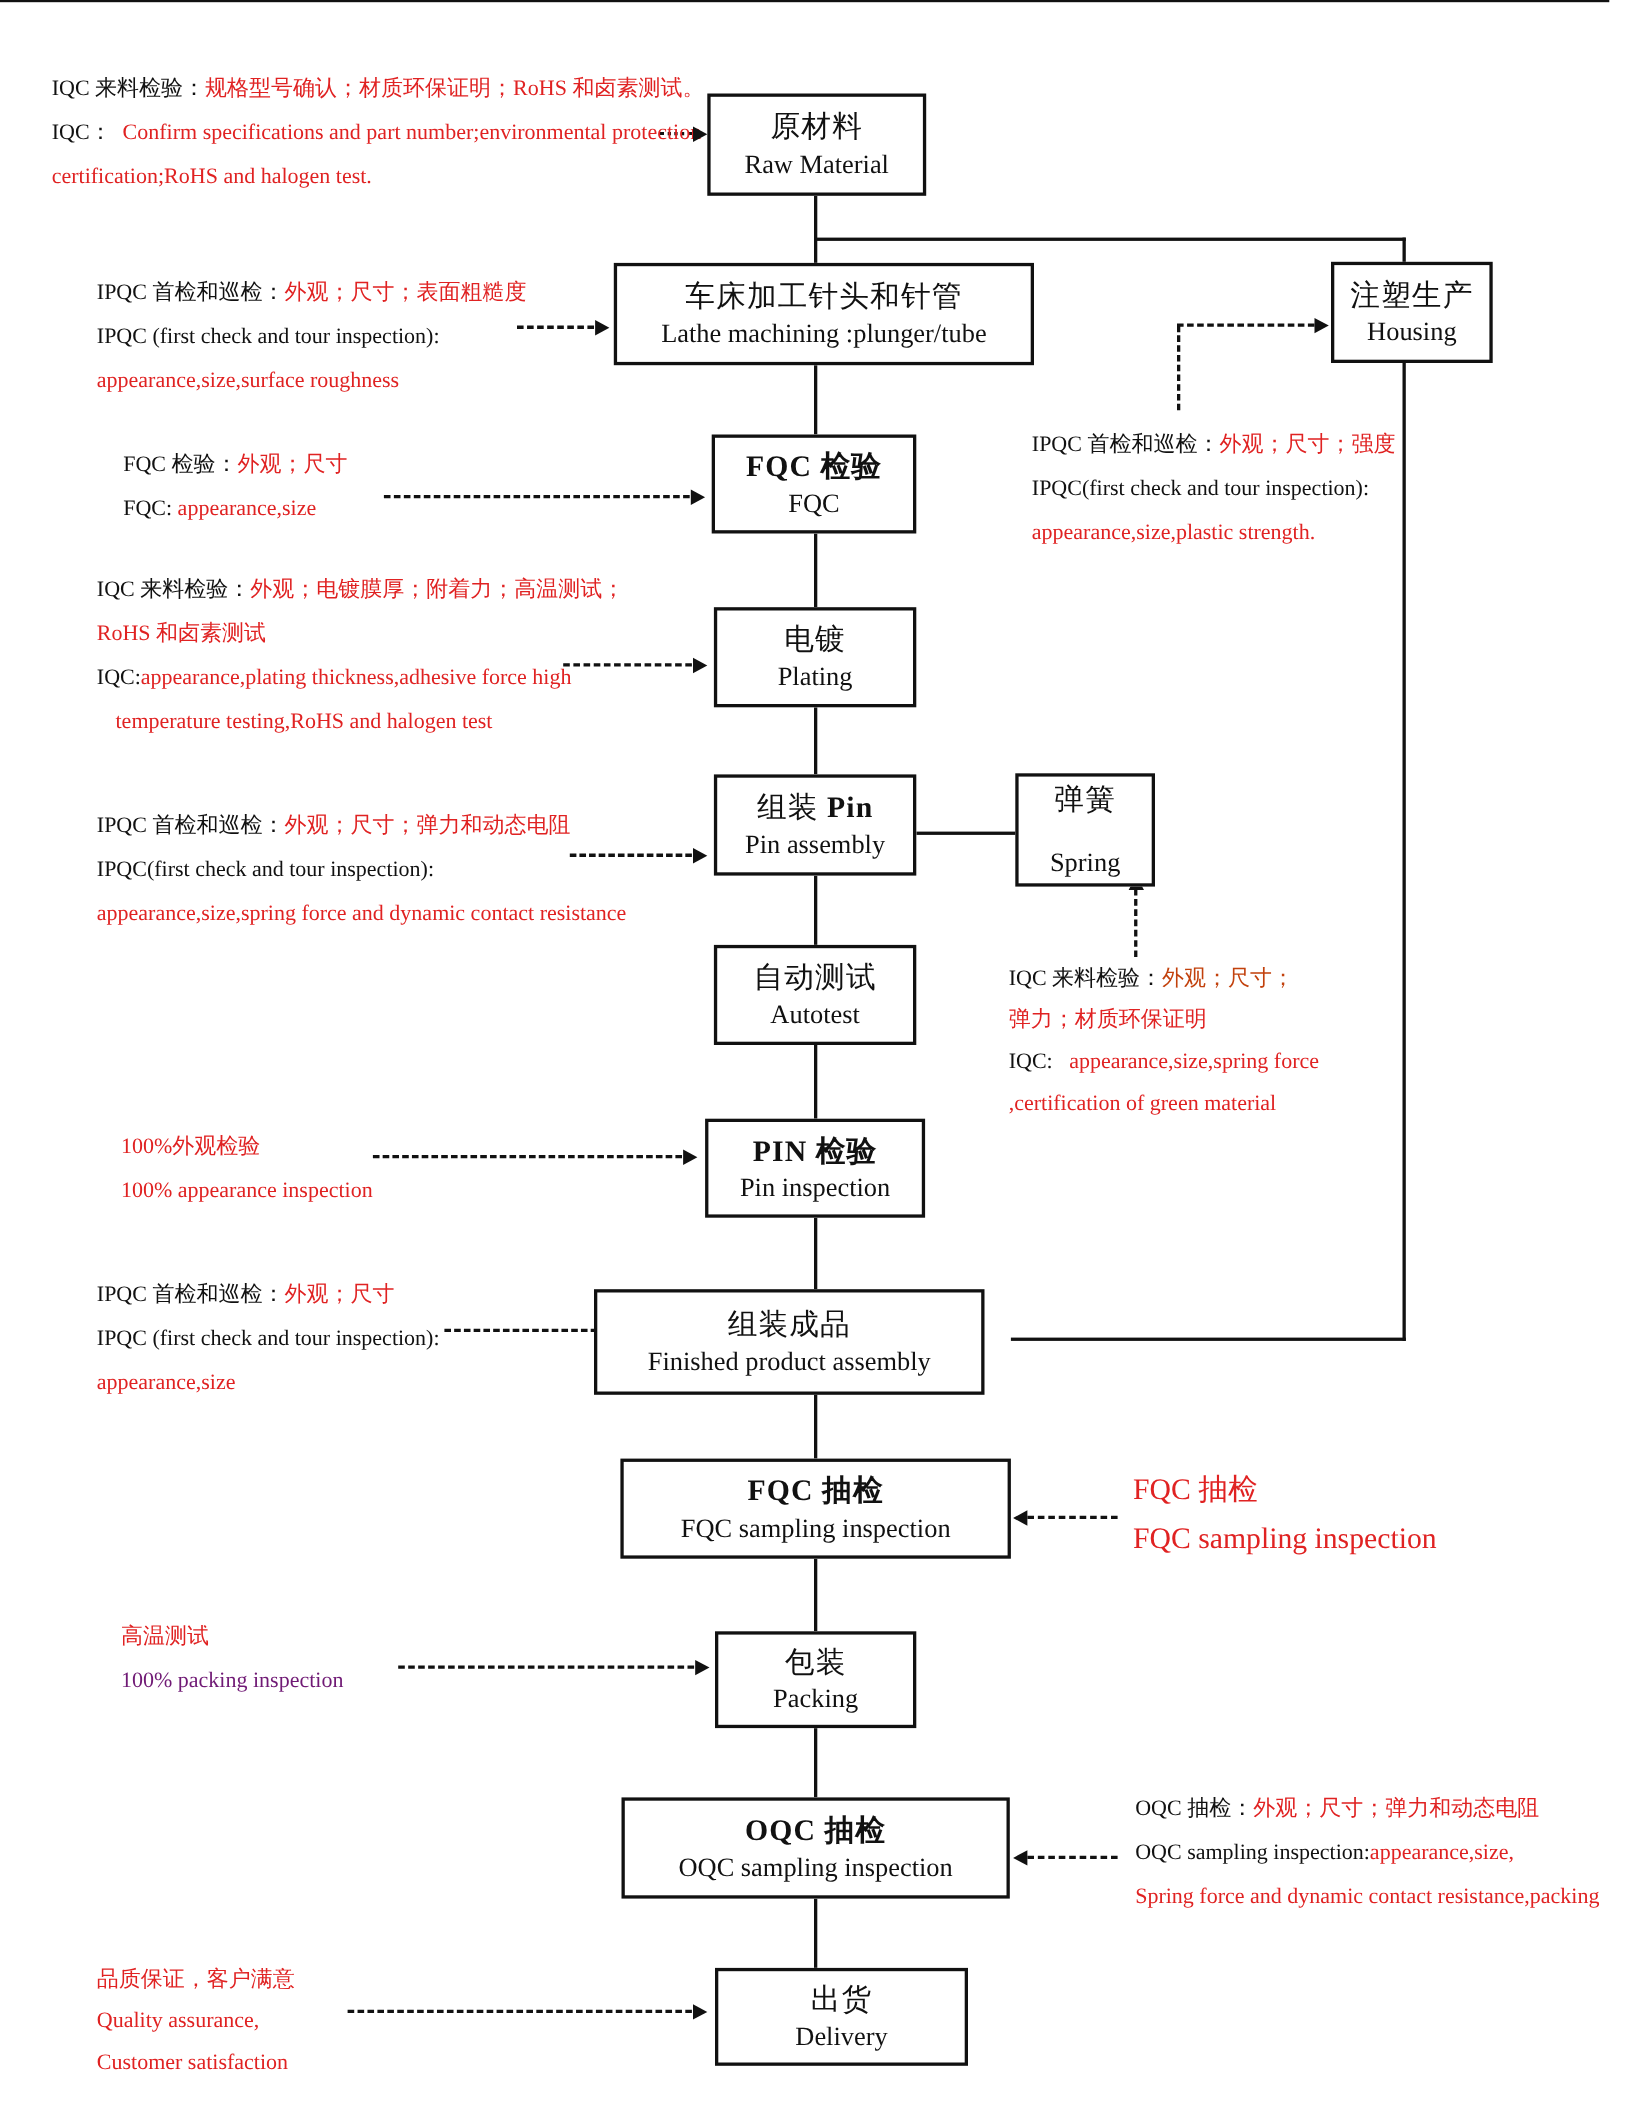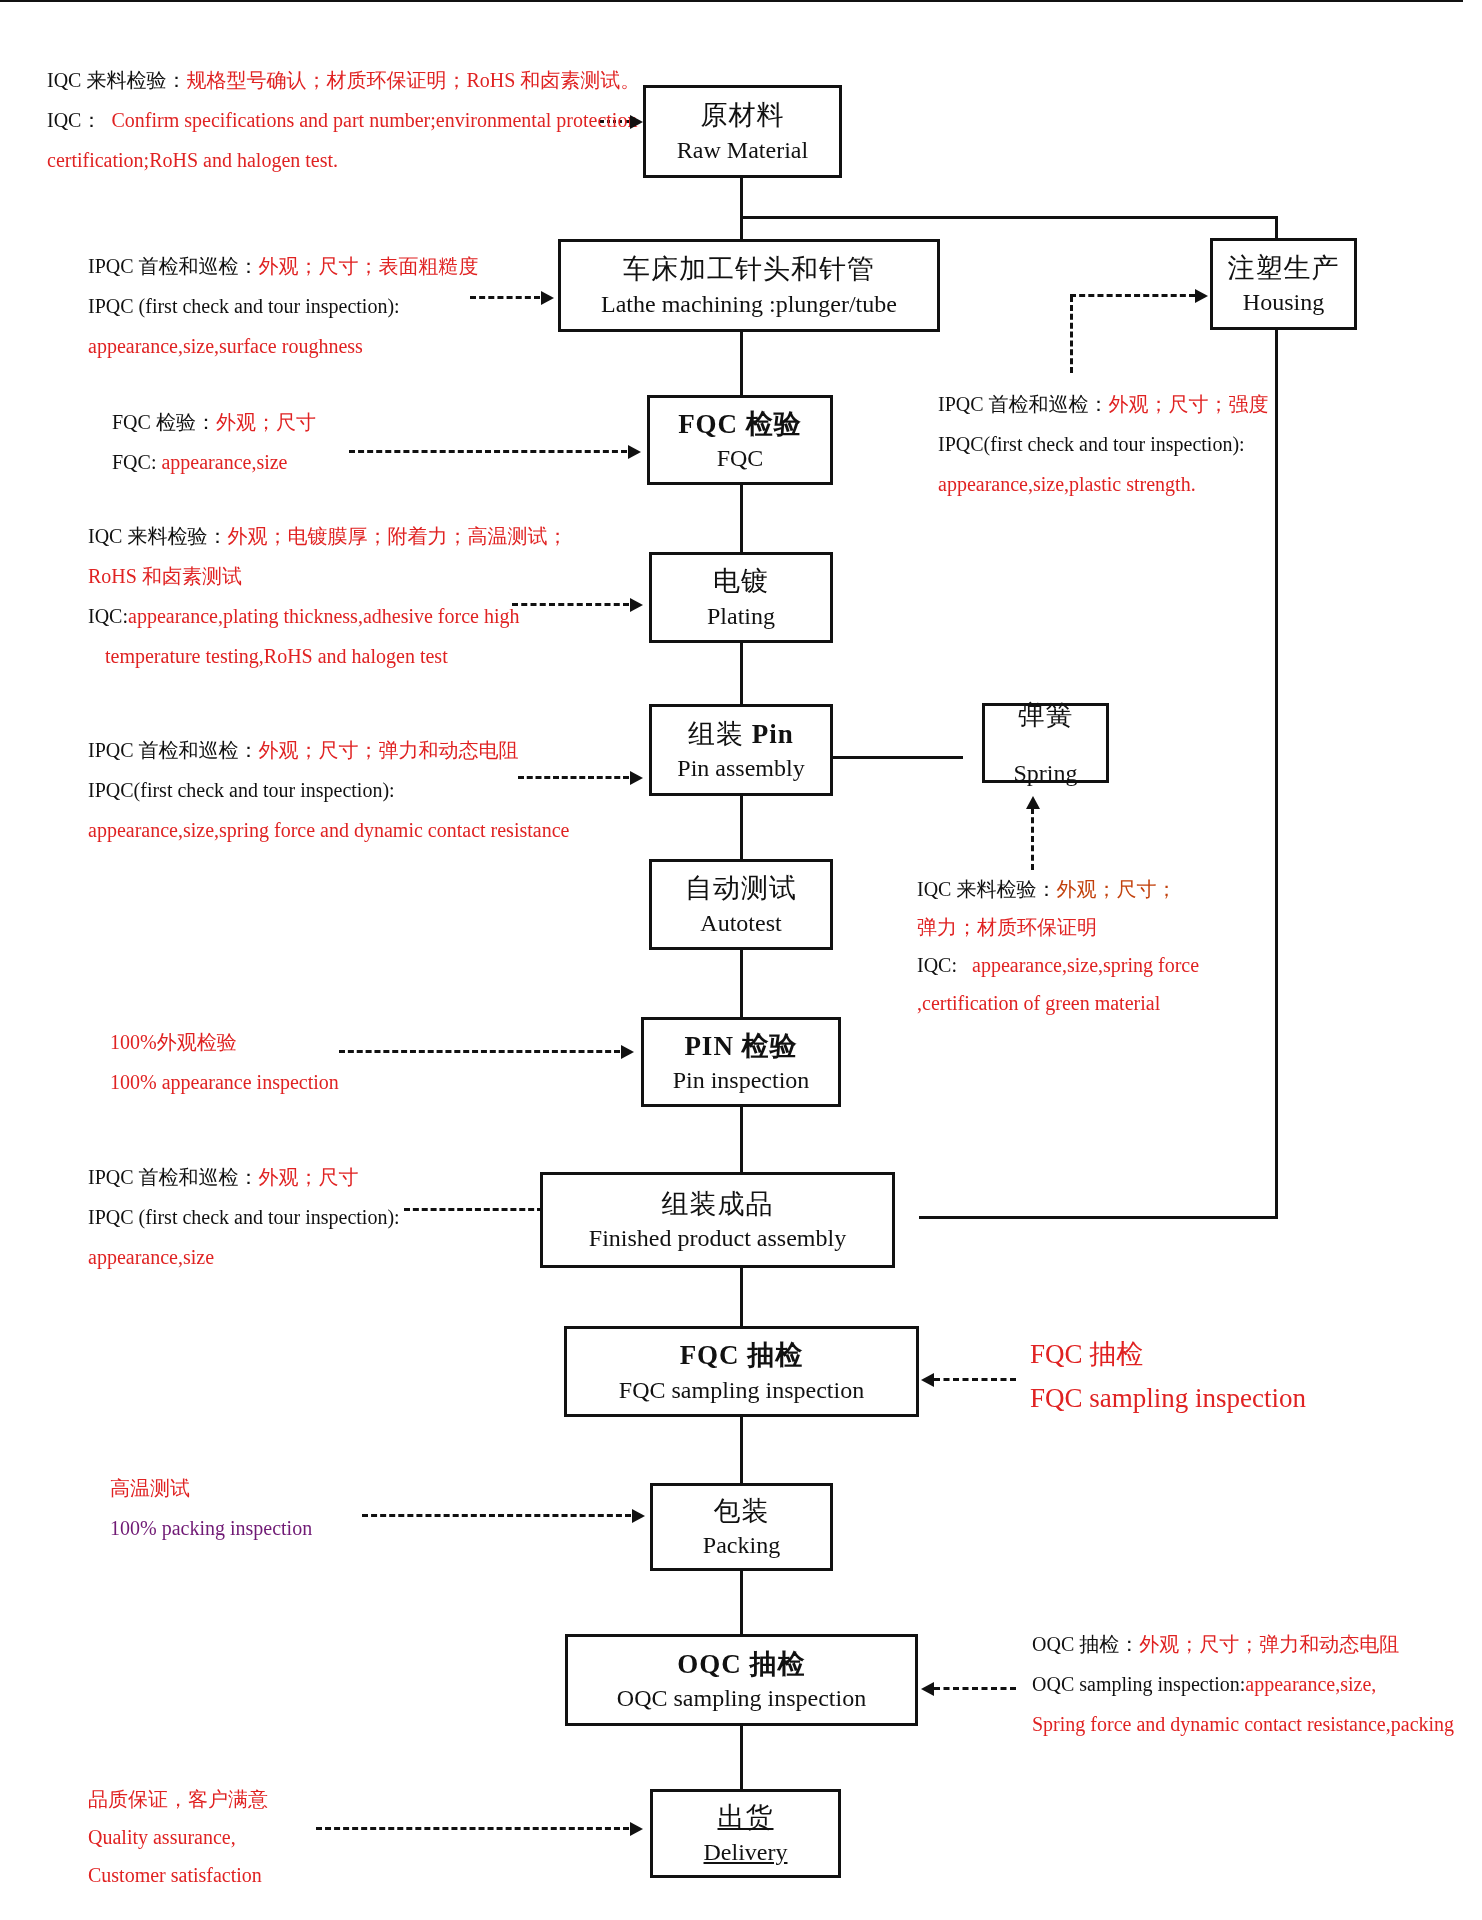--- a/index.html
+++ b/index.html
@@ -126,21 +126,21 @@
   <div class="pbox" style="left:649px;top:552px;width:184px;height:91px;">
     <div class="zh">电镀</div>
     <div class="en">Plating</div>
   </div>
 
   <div class="pbox" style="left:649px;top:704px;width:184px;height:92px;">
     <div class="zh"><span>组装 </span><span class="b">Pin</span></div>
     <div class="en">Pin assembly</div>
   </div>
 
-  <div class="pbox" style="left:982px;top:703px;width:127px;height:80px;gap:24px;">
+  <div class="pbox" style="left:923px;top:703px;width:127px;height:103px;gap:24px;">
     <div class="zh">弹簧</div>
     <div class="en">Spring</div>
   </div>
 
   <div class="pbox" style="left:649px;top:859px;width:184px;height:91px;">
     <div class="zh">自动测试</div>
     <div class="en">Autotest</div>
   </div>
 
   <div class="pbox" style="left:641px;top:1017px;width:200px;height:90px;">
@@ -161,21 +161,21 @@
   <div class="pbox" style="left:650px;top:1483px;width:183px;height:88px;">
     <div class="zh">包装</div>
     <div class="en">Packing</div>
   </div>
 
   <div class="pbox" style="left:565px;top:1634px;width:353px;height:92px;">
     <div class="zh b">OQC 抽检</div>
     <div class="en">OQC sampling inspection</div>
   </div>
 
-  <div class="pbox" style="left:650px;top:1789px;width:191px;height:89px;text-decoration:underline;">
+  <div class="pbox" style="left:650px;top:1789px;width:230px;height:89px;">
     <div class="zh">出货</div>
     <div class="en">Delivery</div>
   </div>
 
   <div class="note" style="left:47px;top:60px;">
     <div class="ln"><span>IQC 来料检验：</span><span class="red" style="color: rgb(224, 34, 34);">规格型号确认；材质环保证明；RoHS 和卤素测试。</span></div>
     <div class="ln"><span>IQC：  </span><span class="red" style="color: rgb(224, 34, 34);">Confirm specifications and part number;environmental protection</span></div>
     <div class="ln"><span class="red" style="color: rgb(224, 34, 34);">certification;RoHS and halogen test.</span></div>
   </div>
 

